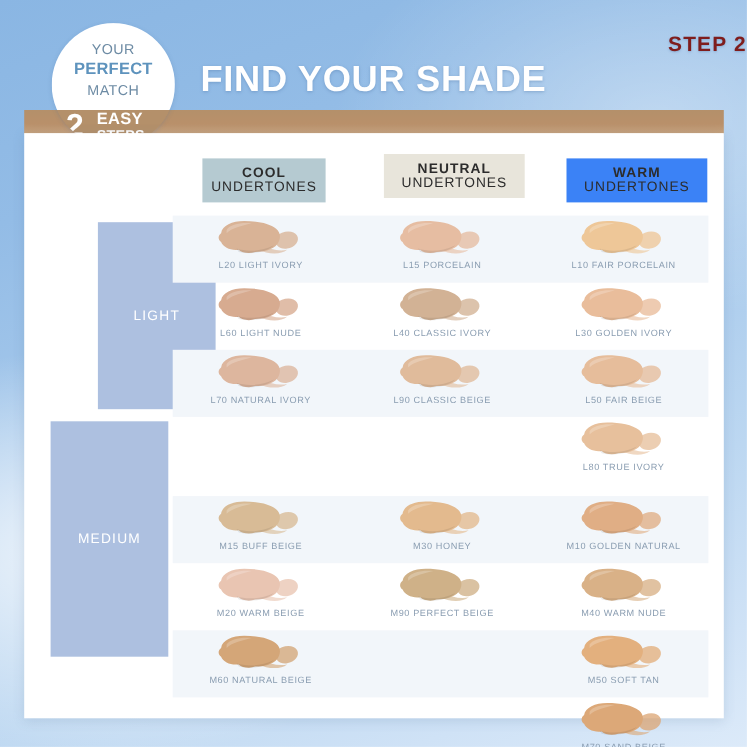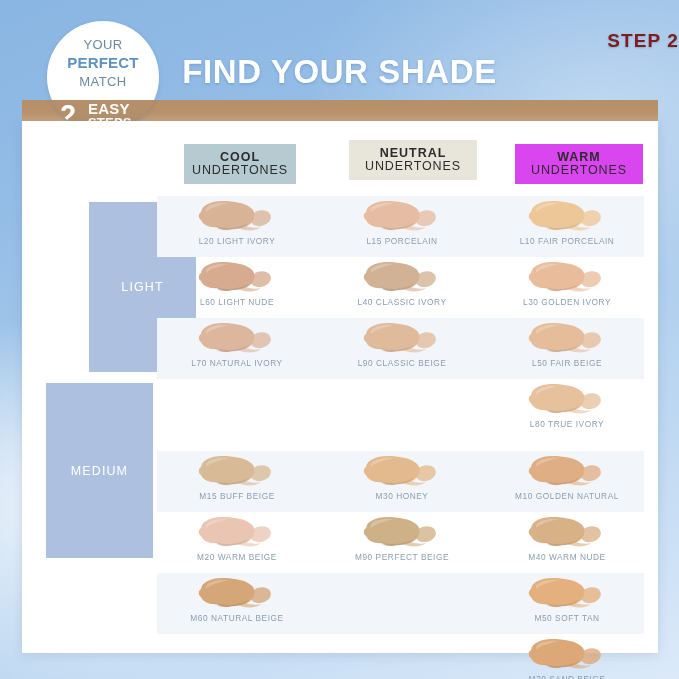--- a/index.html
+++ b/index.html
@@ -126,21 +126,21 @@
 
   
   .level-tab {
     position: absolute;
     left: 46px; width: 107px;
     background: #adc0e0;
     display: flex; align-items: center; justify-content: center;
     color: #ffffff; font-size: 12.5px; letter-spacing: 1.1px;
   }
   #level-light  { top: 202px; height: 170px; }
-  #level-medium { top: 383px; height: 175px; text-align: center; }
+  #level-medium { top: 383px; height: 214px; text-align: center; }
 
   
   .rows { position: absolute; left: 157px; top: 196px; width: 487px; }
   .band { position: relative; width: 487px; height: 61px; }
   .band.alt { background: #f2f6fa; }
 
   .cell {
     position: absolute;
     top: 0;
     width: 160px; height: 61px;
@@ -194,21 +194,21 @@
 <div class="card"></div>
 
 <div class="ut-head" id="ut-cool" style="background: rgb(181, 202, 209);">
   <span class="t1">COOL</span>
   <span class="t2">UNDERTONES</span>
 </div>
 <div class="ut-head" id="ut-neutral" style="background: rgb(232, 229, 219);">
   <span class="t1">NEUTRAL</span>
   <span class="t2">UNDERTONES</span>
 </div>
-<div class="ut-head" id="ut-warm" style="background: #d946ef;">
+<div class="ut-head" id="ut-warm" style="background: #3b82f6;">
   <span class="t1">WARM</span>
   <span class="t2">UNDERTONES</span>
 </div>
 
 <div class="level-tab" id="level-light" style="background: rgb(173, 192, 224); margin-left: 43px;">
   <span>LIGHT</span>
 </div>
 <div class="level-tab" id="level-medium" style="background: rgb(173, 192, 224);">
   <span>MEDIUM</span>
 </div>

